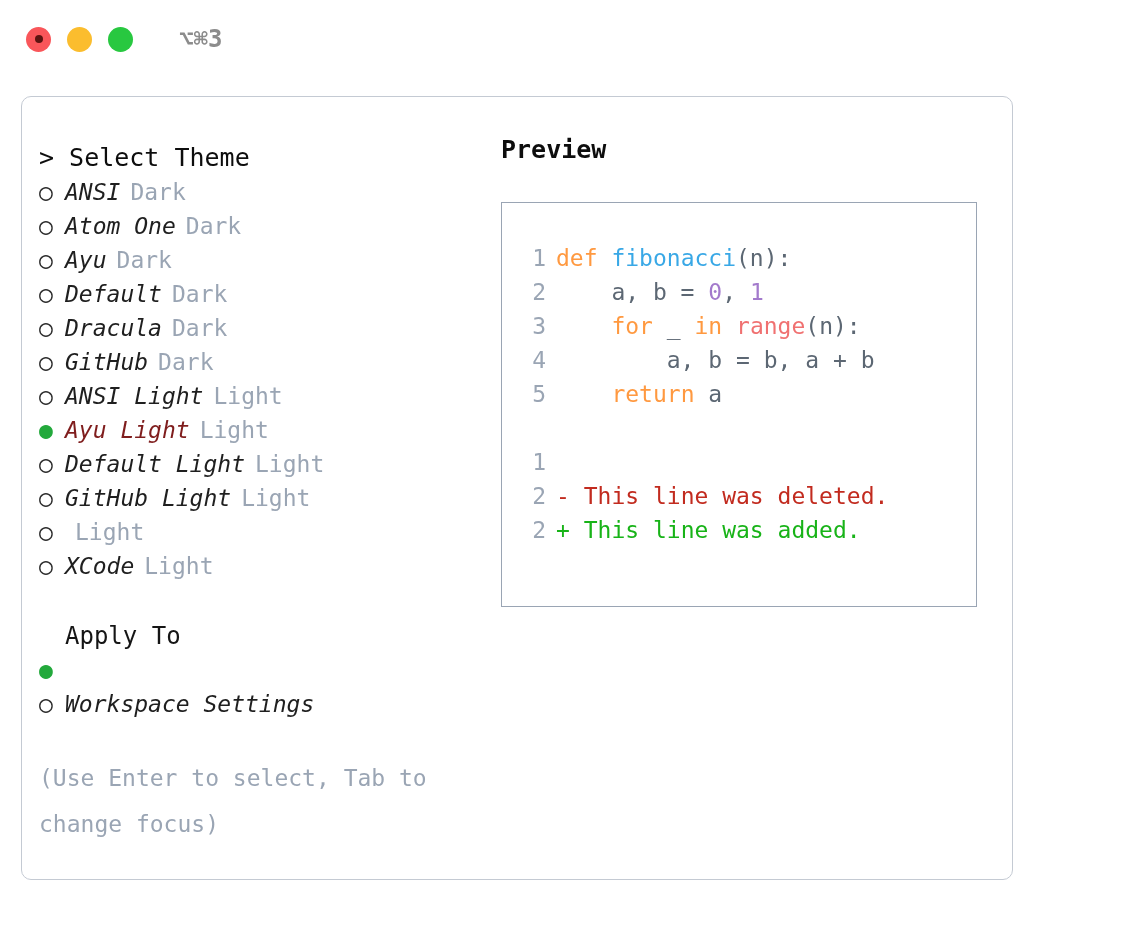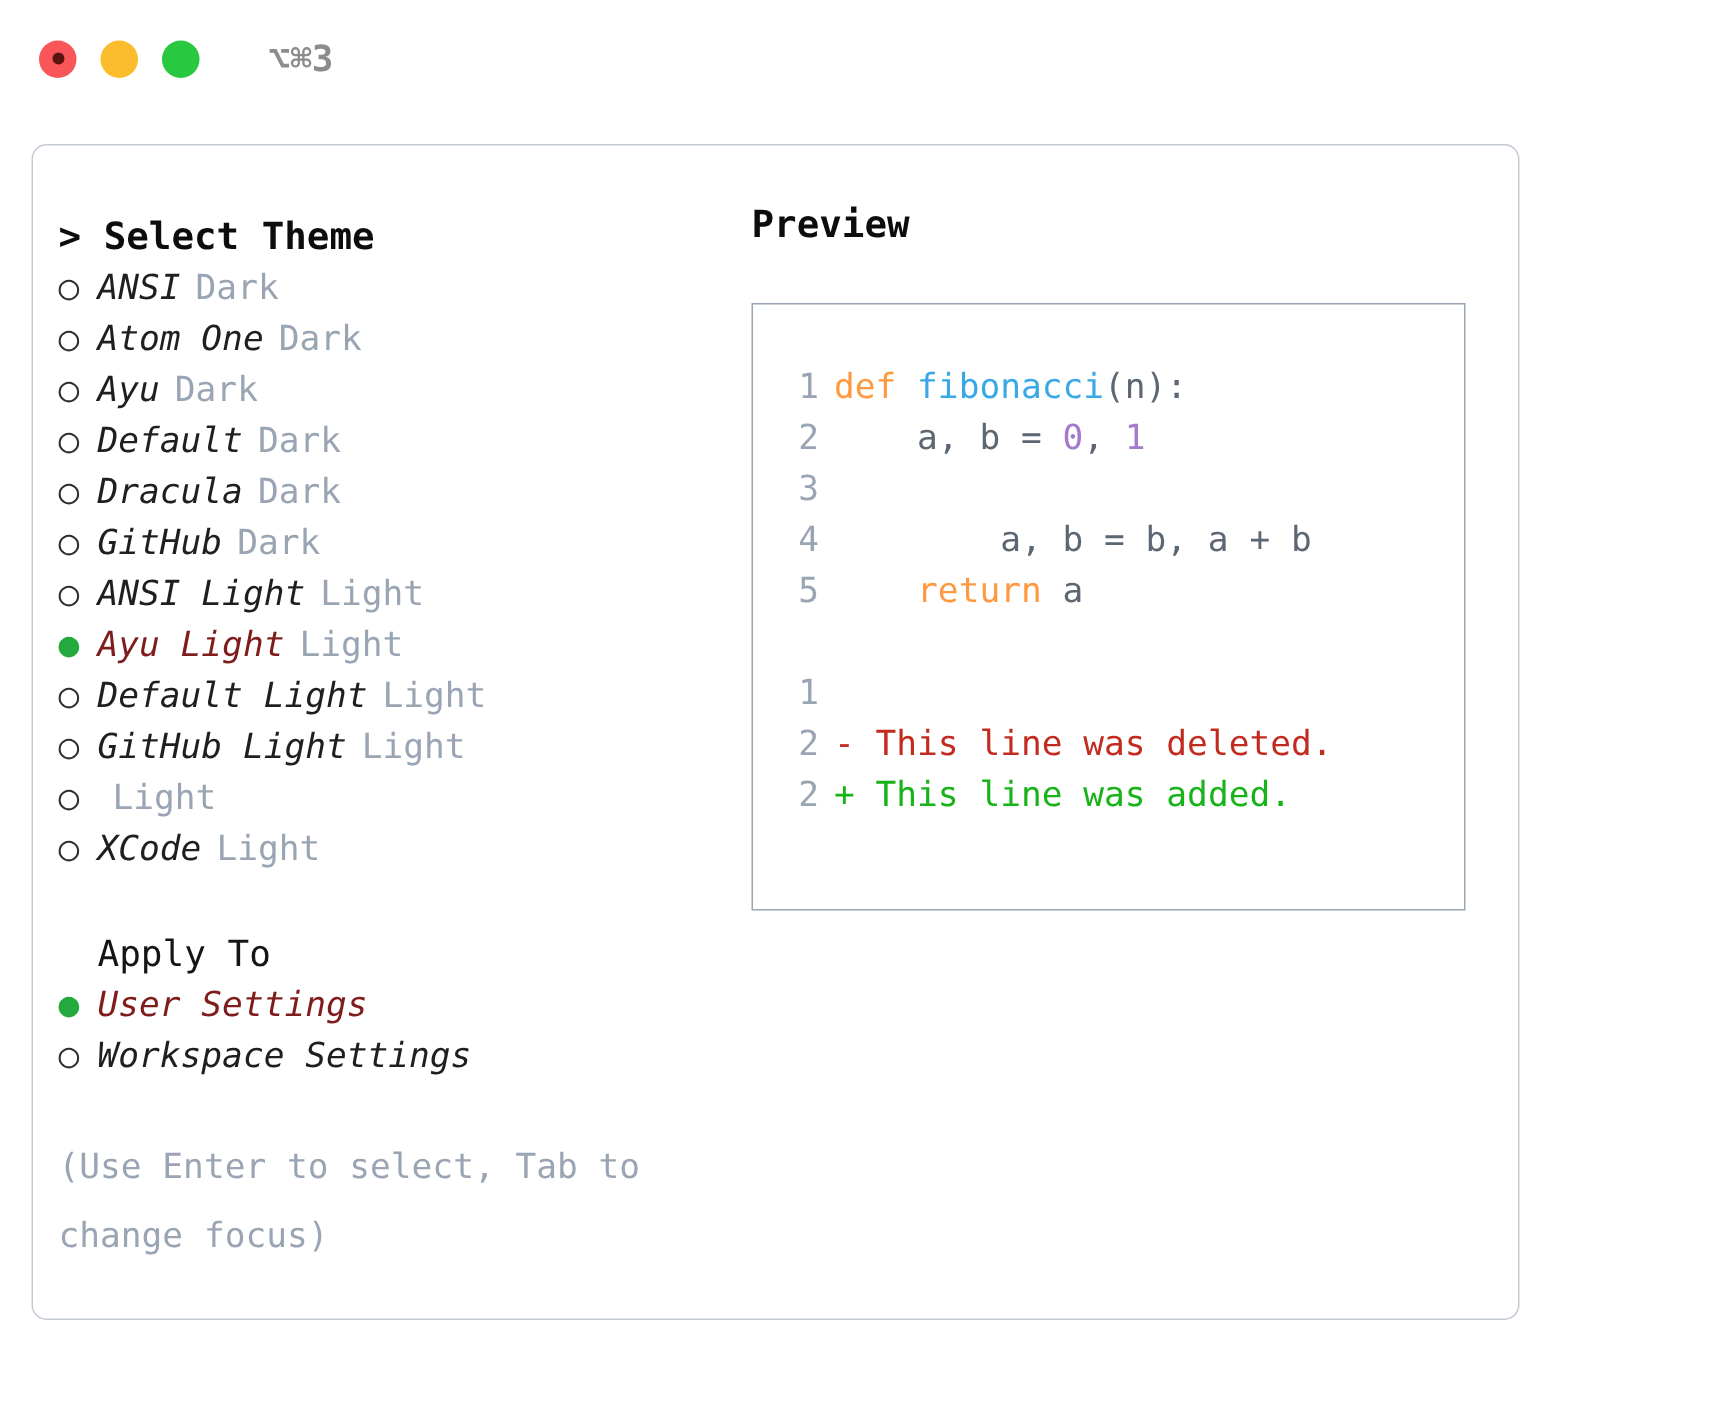--- a/index.html
+++ b/index.html
@@ -92,21 +92,21 @@
     position: absolute;
     left: 17px;
     top: 44px;
     width: 440px;
   }
 
   .section-title {
     font-size: 25px;
     line-height: 34px;
     color: #0d0d0d;
-    font-weight: bold;
+    font-weight: normal;
     white-space: pre;
   }
 
   .opt-list { margin: 0; padding: 0; }
 
   .opt {
     display: flex;
     align-items: baseline;
     font-size: 23px;
     line-height: 34px;
@@ -292,21 +292,20 @@
             <span class="opt-tag">Light</span>
           </div>
 
         </div>
 
         <div class="apply-block">
           <div class="apply-head">Apply To</div>
 
           <div class="opt selected">
             <span class="marker on">●</span>
-            <span class="opt-label">User Settings</span>
           </div>
 
           <div class="opt">
             <span class="marker off">○</span>
             <span class="opt-label">Workspace Settings</span>
           </div>
         </div>
 
         <div class="hint">(Use Enter to select, Tab to change focus)</div>
       </div>
@@ -321,20 +320,21 @@
             <span class="code-text"><span class="tok-kw">def </span><span class="tok-fn">fibonacci</span><span class="tok-pun">(n):</span></span>
           </div>
 
           <div class="code-line">
             <span class="gutter">2</span>
             <span class="code-text"><span class="tok-var">    a, b = </span><span class="tok-num">0</span><span class="tok-pun">, </span><span class="tok-num">1</span></span>
           </div>
 
           <div class="code-line">
             <span class="gutter">3</span>
+            <span class="code-text"><span class="tok-var">    </span><span class="tok-kw">for</span><span class="tok-var"> _ </span><span class="tok-kw">in</span><span class="tok-var"> </span><span class="tok-bi">range</span><span class="tok-pun">(n):</span></span>
           </div>
 
           <div class="code-line">
             <span class="gutter">4</span>
             <span class="code-text"><span class="tok-var">        a, b = b, a + b</span></span>
           </div>
 
           <div class="code-line">
             <span class="gutter">5</span>
             <span class="code-text"><span class="tok-var">    </span><span class="tok-kw">return</span><span class="tok-var"> a</span></span>

